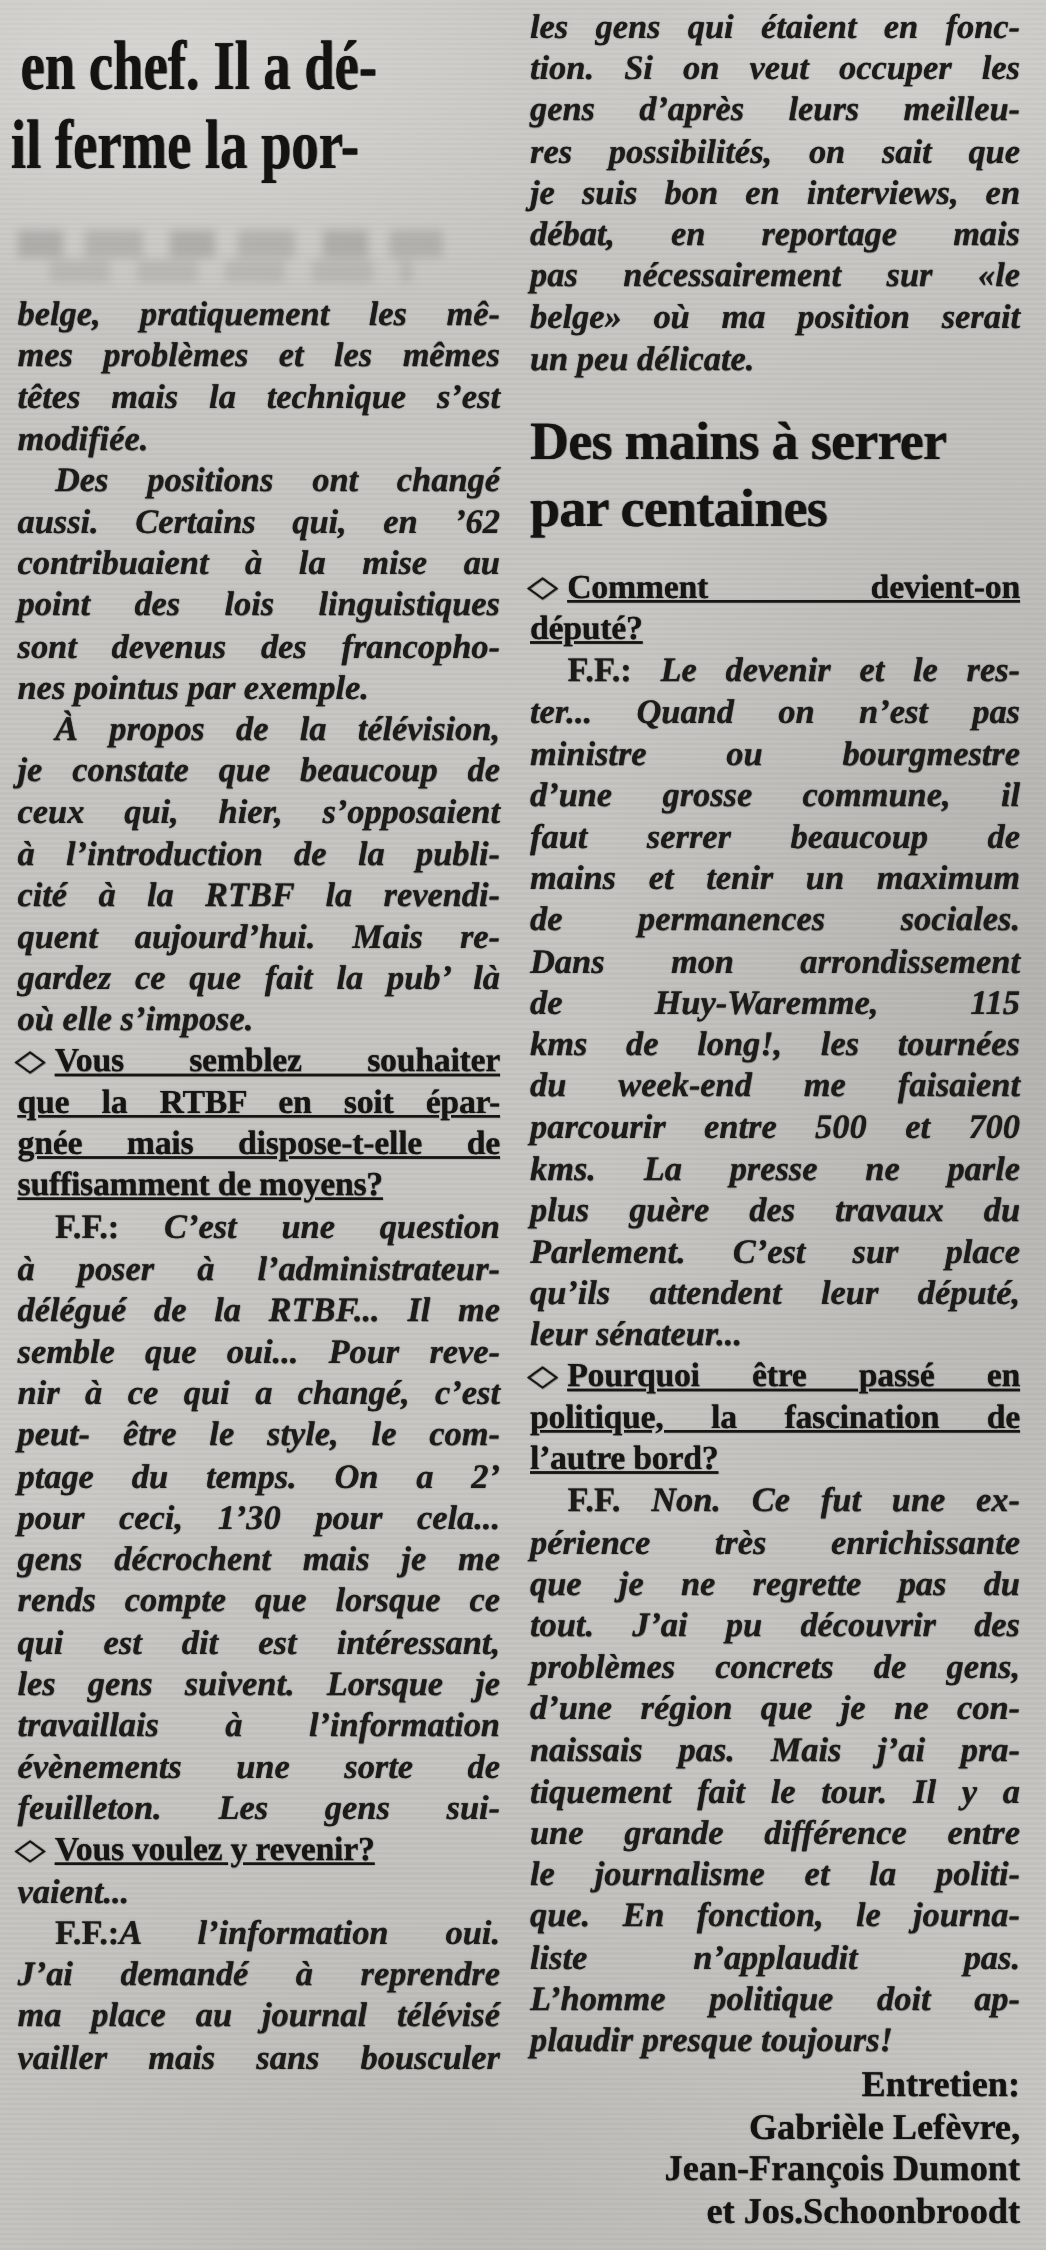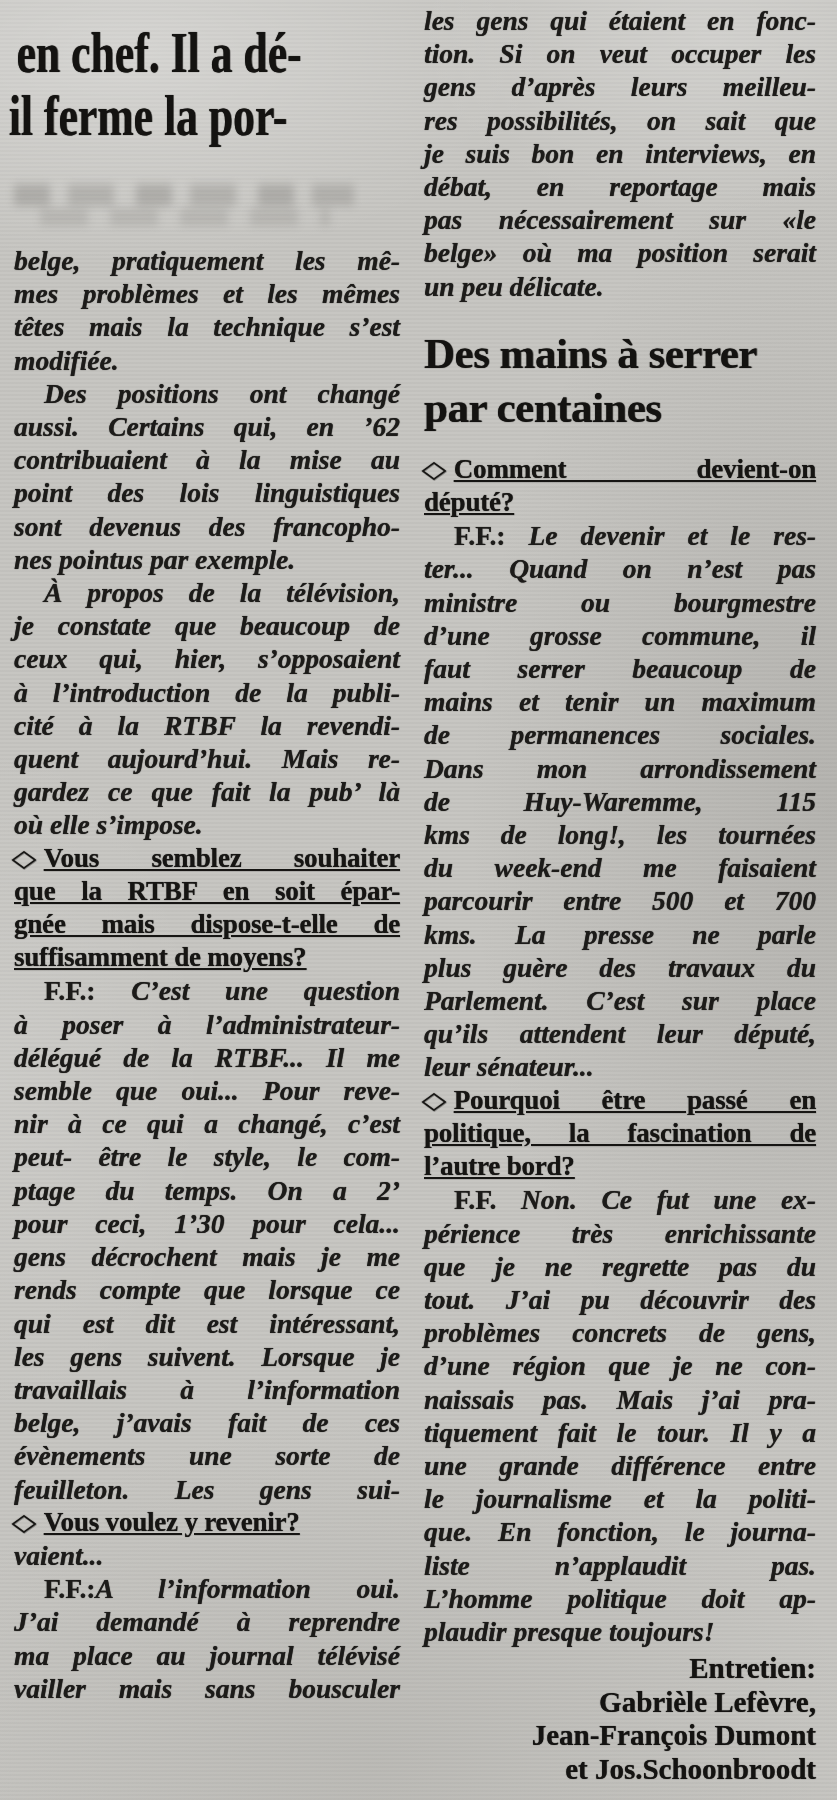--- a/index.html
+++ b/index.html
@@ -31,21 +31,21 @@
   .ghost{position:absolute;filter:blur(4px);opacity:.45;}
   .ghost.g1{left:14px;top:184px;width:340px;height:22px;
     background:repeating-linear-gradient(90deg, rgba(100,98,94,.6) 0 36px, transparent 36px 54px, rgba(100,98,94,.5) 54px 100px, transparent 100px 122px);}
   .ghost.g2{left:40px;top:208px;width:290px;height:18px;opacity:.3;
     background:repeating-linear-gradient(90deg, rgba(100,98,94,.55) 0 48px, transparent 48px 70px);}
   .col{
     position:absolute;
     font-size:27.5px;line-height:33.2px;
     text-shadow:0 0 1px rgba(28,27,25,.85), 0.4px 0.4px 0 rgba(28,27,25,.3);
   }
-  .col-left{left:14px;top:244px;width:386px;}
+  .col-left{left:14px;top:234px;width:386px;}
   .col-right{left:424px;top:4px;width:392px;}
   .ln{text-align:justify;text-align-last:justify;}
   .ln.last{text-align-last:left;}
   .ln.ind{text-indent:30px;}
   .i{font-style:italic;font-weight:700;}
   .q{font-style:normal;font-weight:700;font-size:27px;letter-spacing:-0.2px;color:#161513;text-decoration:underline;}
   .h{font-style:normal;font-weight:700;font-size:43px;line-height:54px;
      text-align:center;text-align-last:left;letter-spacing:-0.5px;color:#141311;
      text-shadow:0 0 1px rgba(20,19,17,.9), 0.8px 0 0 rgba(20,19,17,.4);}
   .sig{font-style:normal;font-weight:700;font-size:29px;line-height:33.5px;
@@ -96,21 +96,20 @@
       <div class="ln i">semble que oui... Pour reve-</div>
       <div class="ln i">nir à ce qui a changé, c’est</div>
       <div class="ln i">peut- être le style, le com-</div>
       <div class="ln i">ptage du temps. On a 2’</div>
       <div class="ln i">pour ceci, 1’30 pour cela...</div>
       <div class="ln i">gens décrochent mais je me</div>
       <div class="ln i">rends compte que lorsque ce</div>
       <div class="ln i">qui est dit est intéressant,</div>
       <div class="ln i">les gens suivent. Lorsque je</div>
       <div class="ln i">travaillais à l’information</div>
-      <div class="ln i">belge, j’avais fait de ces</div>
       <div class="ln i">évènements une sorte de</div>
       <div class="ln i">feuilleton. Les gens sui-</div>
       <div class="ln q last"><span class="dm">◇</span>Vous voulez y revenir?</div>
       <div class="ln i last">vaient...</div>
       <div class="ln i ind"><span class="lead">F.F.:</span>A l’information oui.</div>
       <div class="ln i">J’ai demandé à reprendre</div>
       <div class="ln i">ma place au journal télévisé</div>
       <div class="ln i">vailler mais sans bousculer</div>
     </div>
 

